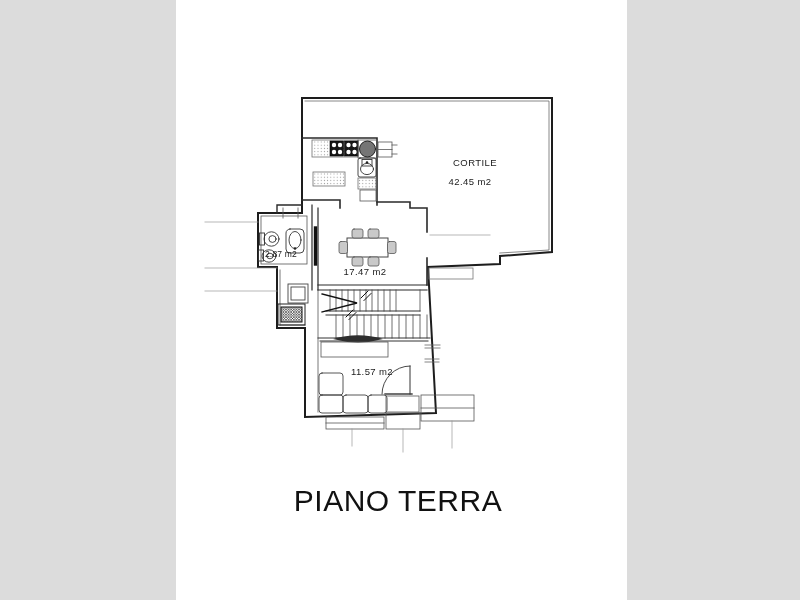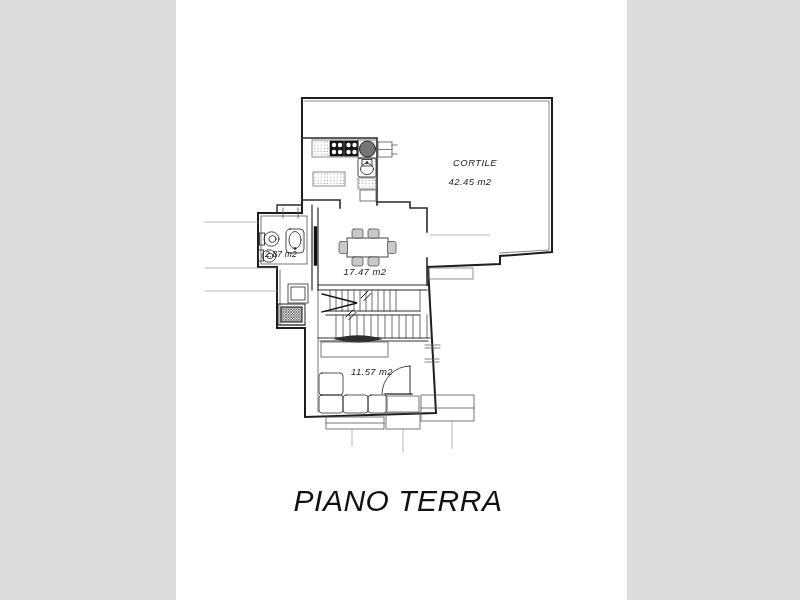--- a/index.html
+++ b/index.html
@@ -2,21 +2,21 @@
 <html><head>
 <meta charset="utf-8">
 <style>
   html,body{margin:0;padding:0;}
   body{
     width:800px;height:600px;
     background:#dcdcdc;
     font-family:"Liberation Sans", sans-serif;
     overflow:hidden;
   }
-  .canvas{position:relative;width:656px;height:600px;font-style:italic;}
+  .canvas{position:relative;width:656px;height:600px;}
   .paper{
     position:absolute;left:176px;top:0;width:451px;height:600px;
     background:#ffffff;
   }
   svg{position:absolute;left:0;top:0;}
   svg text{fill:#1a1a1a;}
   .room-label{font-size:9.5px;letter-spacing:.4px;}
   .room-label-small{font-size:8.5px;letter-spacing:.2px;}
   .plan-title{font-size:30px;letter-spacing:.5px;fill:#111;}
 </style>

